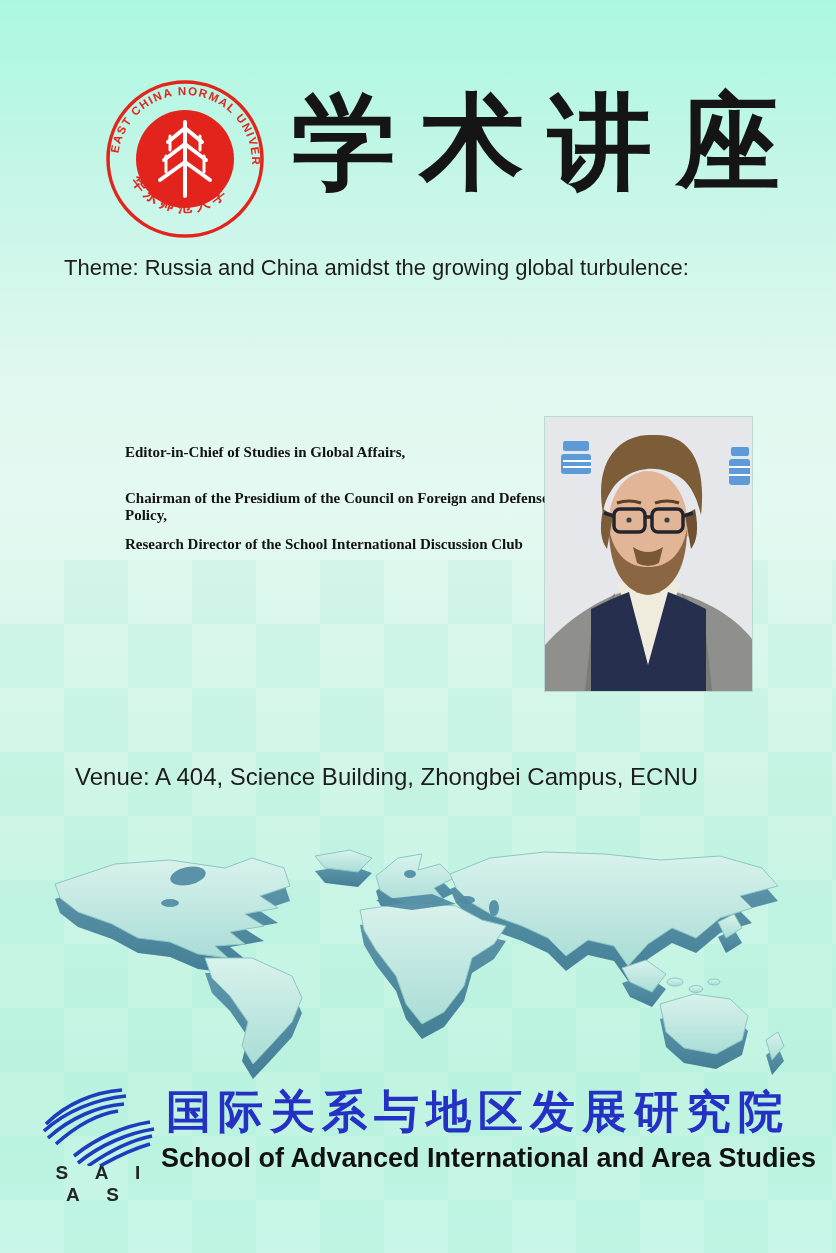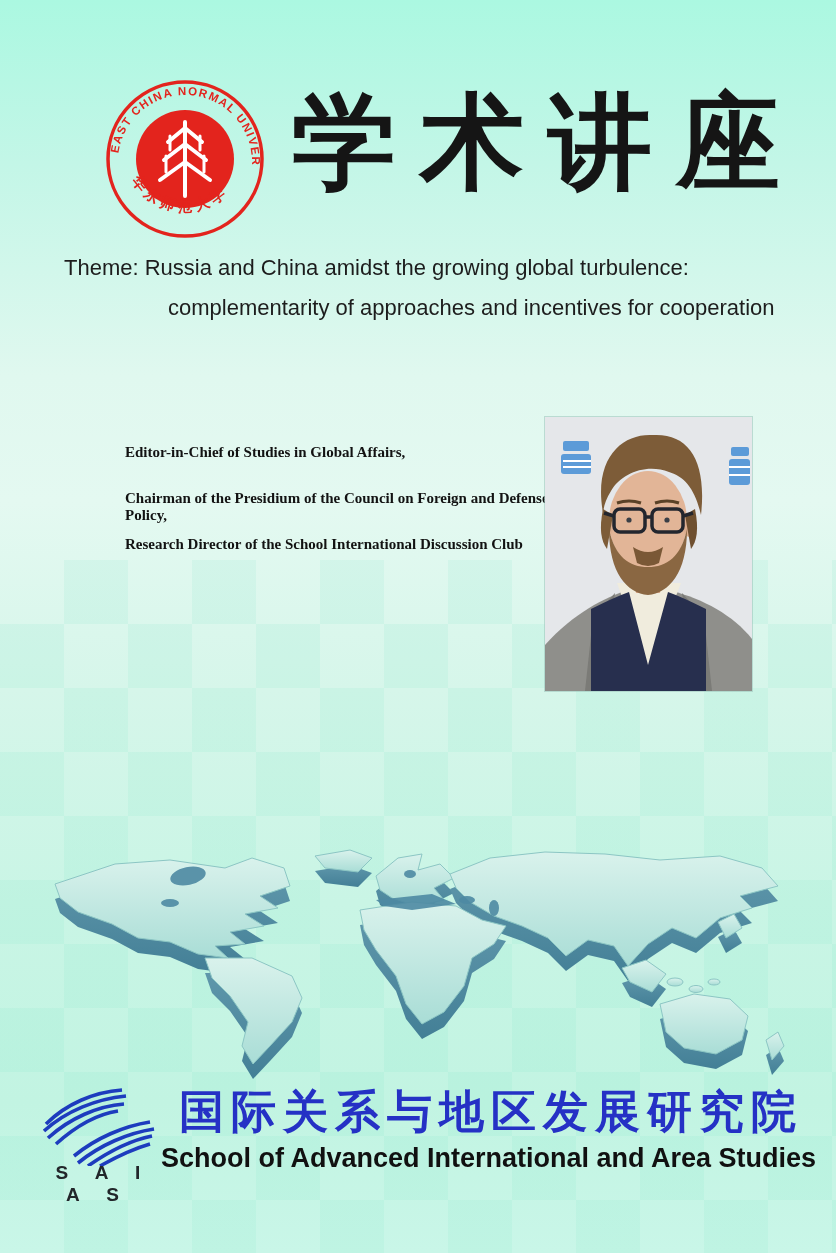--- a/index.html
+++ b/index.html
@@ -39,21 +39,21 @@
   
   .when{left:75px;top:758px;color:#1d1d1d;font-size:24px;line-height:38px;}
   
   .map{left:20px;top:846px;width:798px;height:234px;}
   
   .saias-logo{left:36px;top:1078px;width:122px;height:88px;}
   .saias-acronym{left:28px;top:1162px;width:140px;text-align:center;
     font-size:19px;letter-spacing:11px;color:#22262a;font-weight:bold;text-indent:11px;}
   .inst-cn{left:166px;top:1082px;width:650px;
     font-family:"DejaVu Sans",sans-serif;font-weight:bold;
-    font-size:45px;letter-spacing:7px;color:#2531c5;white-space:nowrap;text-align:center;}
+    font-size:45px;letter-spacing:7px;color:#2531c5;white-space:nowrap;}
   .inst-en{left:161px;top:1143px;width:660px;
     font-size:27px;font-weight:bold;color:#111;white-space:nowrap;}
 </style>
 </head>
 <body>
 
 <div id="poster">
   <div class="checker"></div>
 
   <svg class="abs seal" viewBox="0 0 162 162">
@@ -77,21 +77,20 @@
     </text>
     <text font-family="DejaVu Sans, sans-serif" font-size="15" font-weight="bold" fill="#e3241d" letter-spacing="4">
       <textPath href="#arcBottom" startOffset="6%">华东师范大学</textPath>
     </text>
   </svg>
 
   <div class="abs cn-title">学术讲座</div>
 
   <div class="abs theme">
     <div class="l1">Theme: Russia and China amidst the growing global turbulence:</div>
-    <div class="l2">complementarity of approaches and incentives for cooperation</div>
   </div>
 
   <div class="abs lect">
     <div class="ind">Editor-in-Chief of Studies in Global Affairs,</div>
     <div class="ind">Chairman of the Presidium of the Council on Foreign and Defense Policy,</div>
     <div class="ind">Research Director of the School International Discussion Club</div>
   </div>
 
   <svg class="abs photo" viewBox="0 0 207 274">
     <rect width="207" height="274" fill="#e9eaec"></rect>
@@ -138,20 +137,21 @@
       <line x1="69" y1="99" x2="59" y2="96"></line>
       <line x1="138" y1="99" x2="148" y2="96"></line>
     </g>
     <circle cx="84" cy="103" r="2.6" fill="#3a3f46"></circle>
     <circle cx="122" cy="103" r="2.6" fill="#3a3f46"></circle>
     <path d="M72,86 Q84,82 96,86" stroke="#5a4227" stroke-width="3" fill="none"></path>
     <path d="M110,86 Q122,82 134,86" stroke="#5a4227" stroke-width="3" fill="none"></path>
   </svg>
 
   <div class="abs when">
+    <div>Venue: A 404, Science Building, Zhongbei Campus, ECNU</div>
   </div>
 
   <svg class="abs map" viewBox="0 0 798 234">
     <defs>
       <linearGradient id="landTop" x1="0" y1="0" x2="0" y2="1">
         <stop offset="0" stop-color="#d9f2ec"></stop>
           <stop offset="1" stop-color="#a9ddd6"></stop>
       </linearGradient>
       <linearGradient id="landSide" x1="0" y1="0" x2="0" y2="1">
         <stop offset="0" stop-color="#5f97ab"></stop>

